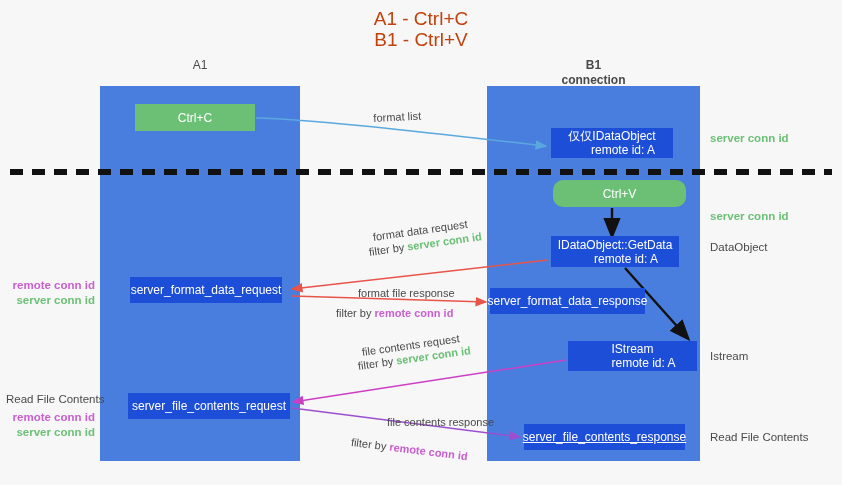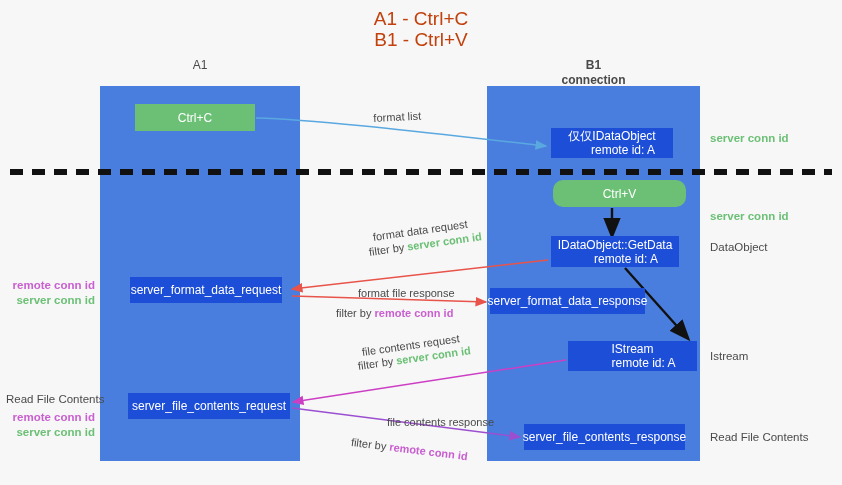--- a/index.html
+++ b/index.html
@@ -82,21 +82,21 @@
   .node .line2 { display: block; margin-left: 22px; }
 
   #node-ctrl-c   { left: 135px; top: 104px; width: 120px; height: 27px; }
   #node-idataobject { left: 551px; top: 128px; width: 122px; height: 30px; }
   #node-ctrl-v   { left: 553px; top: 180px; width: 133px; height: 27px; border-radius: 10px; }
   #node-getdata  { left: 551px; top: 236px; width: 128px; height: 31px; }
   #node-format-req  { left: 130px; top: 277px; width: 152px; height: 26px; }
   #node-format-resp { left: 490px; top: 288px; width: 155px; height: 26px; }
   #node-istream  { left: 568px; top: 341px; width: 129px; height: 30px; }
   #node-file-req { left: 128px; top: 393px; width: 162px; height: 26px; }
-  #node-file-resp { left: 524px; top: 424px; width: 161px; height: 26px; }
+  #node-file-resp { left: 524px; top: 424px; width: 161px; height: 26px; text-decoration: underline; }
 
   
   .side-label {
     font-size: 11.5px;
     line-height: 15px;
     color: #4a4a4a;
     white-space: nowrap;
   }
   .side-label.green-text { color: #6cc076; font-weight: bold; }
   #side-server-conn-1 { left: 710px; top: 131px; }

